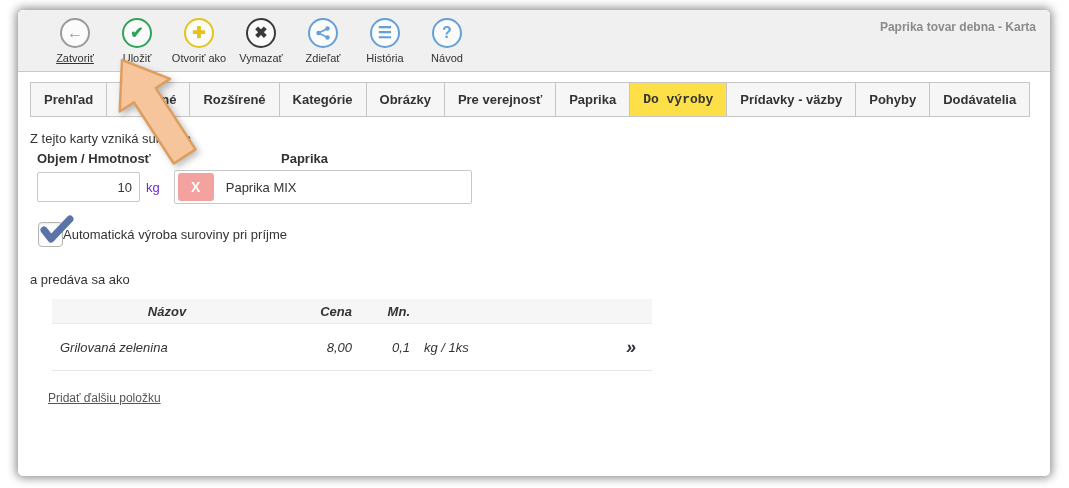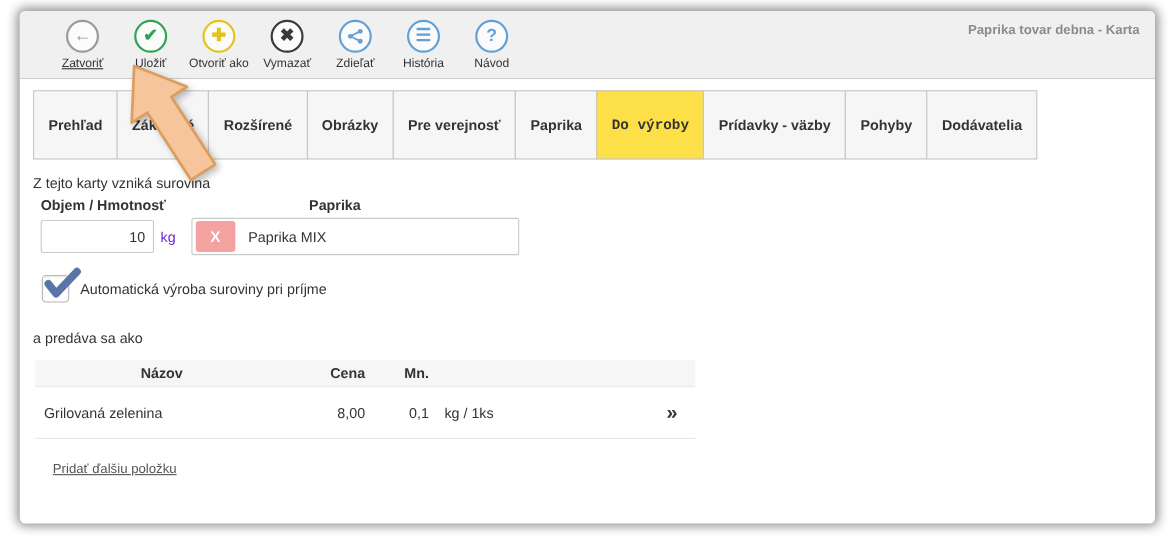--- a/index.html
+++ b/index.html
@@ -33,21 +33,21 @@
 
   .window-title {
     position:absolute; top:10px; right:14px;
     font-size:12px; font-weight:bold; color:#8b8b8b;
   }
 
   
   .tabs { display:flex; margin:10px 0 0 12px; }
   .tab {
     border:1px solid #c6c6c6; background:#f6f6f6; color:#333;
-    font-size:13px; font-weight:bold; padding:23px 13px; margin-left:-1px;
+    font-size:13px; font-weight:bold; padding:9px 13px; margin-left:-1px;
     white-space:nowrap; cursor:pointer;
   }
   .tab:first-child { margin-left:0; }
   .tab.active { background:#fde047;font-family:Liberation Mono, monospace; }
 
   
   .content { padding:14px 0 0 12px; }
   .intro { font-size:13px; color:#333; }
 
   .labels-row { display:flex; margin-top:5px; }
@@ -73,26 +73,26 @@
   }
   .surovina-text { font-size:13px; color:#333; margin-left:12px; }
 
   .checkbox-row { display:flex; align-items:flex-start; margin-top:18px; }
   .checkbox {
     position:relative; width:25px; height:25px; margin-left:8px;
     border:1px solid #b5b5b5; border-radius:4px; background:#fdfdfd;
     box-shadow:inset 0 1px 2px rgba(0,0,0,0.08); cursor:pointer;
   }
   .checkbox svg { position:absolute; left:1px; top:-8px; overflow:visible; }
-  .checkbox-label { font-size:13px; color:#333; margin-left:10px; margin-top:5px; }
+  .checkbox-label { font-size:13px; color:#333; margin-top:5px; }
 
   .sells-as { font-size:13px; color:#333; margin-top:25px; }
 
   
-  .sell-table { width:600px; margin-top:12px; margin-left:2px; font-size:13px; color:#333; }
+  .sell-table { width:600px; margin-top:12px; margin-left:22px; font-size:13px; color:#333;font-style:italic; }
   .t-head {
     display:flex; background:#f6f6f6; font-weight:bold;
     height:25px; align-items:center; border-bottom:1px solid #ececec;
   }
   .t-row { display:flex; align-items:center; height:47px; border-bottom:1px solid #e6e6e6; cursor:pointer; }
   .c-nazov { width:230px; padding-left:8px; }
   .t-head .c-nazov { text-align:center; padding-left:0; }
   .c-cena  { width:70px; text-align:right; }
   .c-mn    { width:58px; text-align:right; }
   .c-unit  { width:120px; padding-left:14px; }
@@ -153,20 +153,21 @@
       <div class="tb-label">Návod</div>
     </div>
   </div>
 
   <div class="window-title">Paprika tovar debna - Karta</div>
 
   <div class="tabs">
     <div class="tab">Prehľad</div>
     <div class="tab">Základné</div>
     <div class="tab">Rozšírené</div>
+    <div class="tab">Kategórie</div>
     <div class="tab">Obrázky</div>
     <div class="tab">Pre verejnosť</div>
     <div class="tab">Paprika</div>
     <div class="tab active">Do výroby</div>
     <div class="tab">Prídavky - väzby</div>
     <div class="tab">Pohyby</div>
     <div class="tab">Dodávatelia</div>
   </div>
 
   <div class="content">

